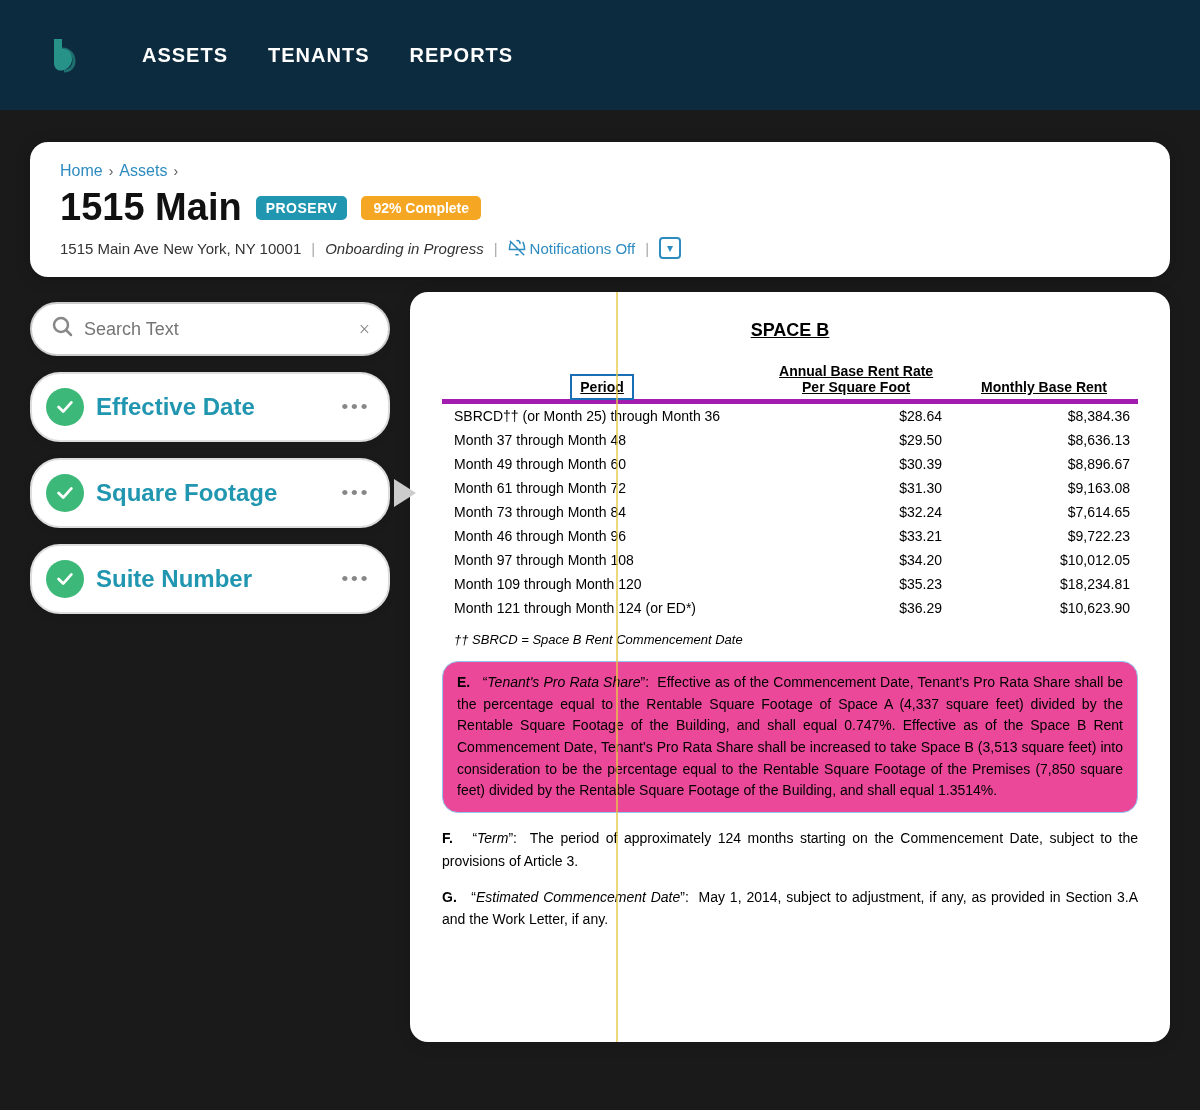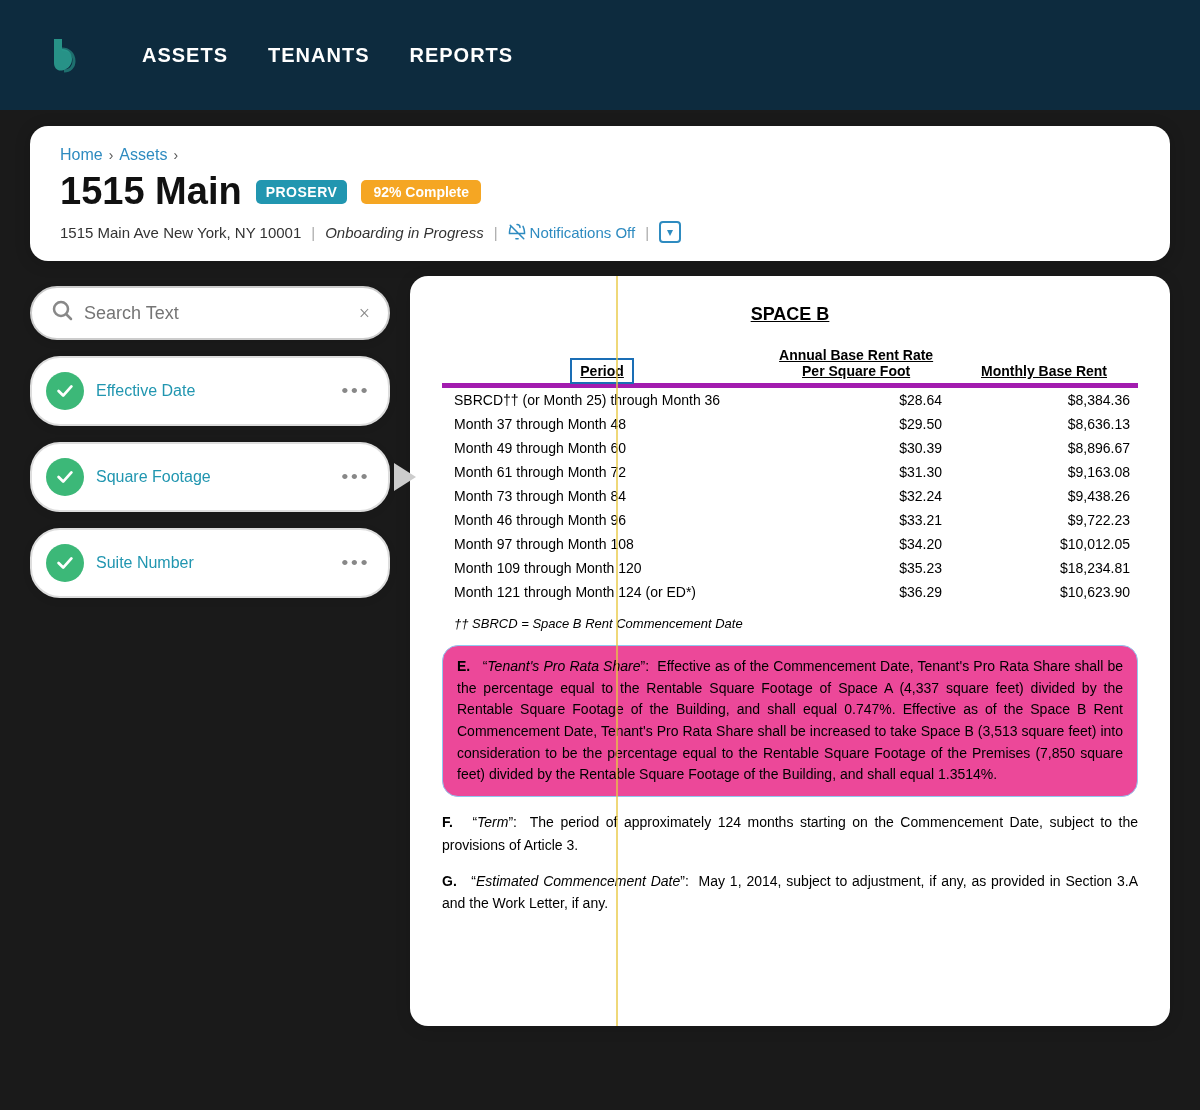--- a/index.html
+++ b/index.html
@@ -41,21 +41,21 @@
       font-weight: 800;
       font-size: 20px;
       letter-spacing: 1px;
       text-decoration: none;
       cursor: pointer;
     }
 
     
     .main-area {
       position: relative;
-      padding: 16px 30px;
+      padding: 32px 30px;
       display: flex;
       flex-direction: column;
       gap: 15px;
     }
 
     
     .property-card {
       background: white;
       border-radius: 18px;
       padding: 20px 30px 18px 30px;
@@ -211,22 +211,22 @@
       border-radius: 50%;
       background: #3cb878;
       display: flex;
       align-items: center;
       justify-content: center;
       flex-shrink: 0;
     }
     .filter-check svg { width: 22px; height: 22px; }
     .filter-label {
       font-family: Arial, sans-serif;
-      font-weight: 400;
-      font-size: 16px;
+      font-weight: 700;
+      font-size: 24px;
       color: #2196b0;
       flex: 1;
     }
     .filter-dots {
       font-size: 22px;
       color: #888;
       letter-spacing: 2px;
       cursor: pointer;
     }
     .arrow-right {
@@ -470,21 +470,21 @@
             <td>$8,896.67</td>
           </tr>
           <tr>
             <td class="period-col">Month 61 through Month 72</td>
             <td>$31.30</td>
             <td>$9,163.08</td>
           </tr>
           <tr>
             <td class="period-col">Month 73 through Month 84</td>
             <td>$32.24</td>
-            <td>$9,438.26</td>
+            <td>$7,614.65</td>
           </tr>
           <tr>
             <td class="period-col">Month 46 through Month 96</td>
             <td>$33.21</td>
             <td>$9,722.23</td>
           </tr>
           <tr>
             <td class="period-col">Month 97 through Month 108</td>
             <td>$34.20</td>
             <td>$10,012.05</td>

